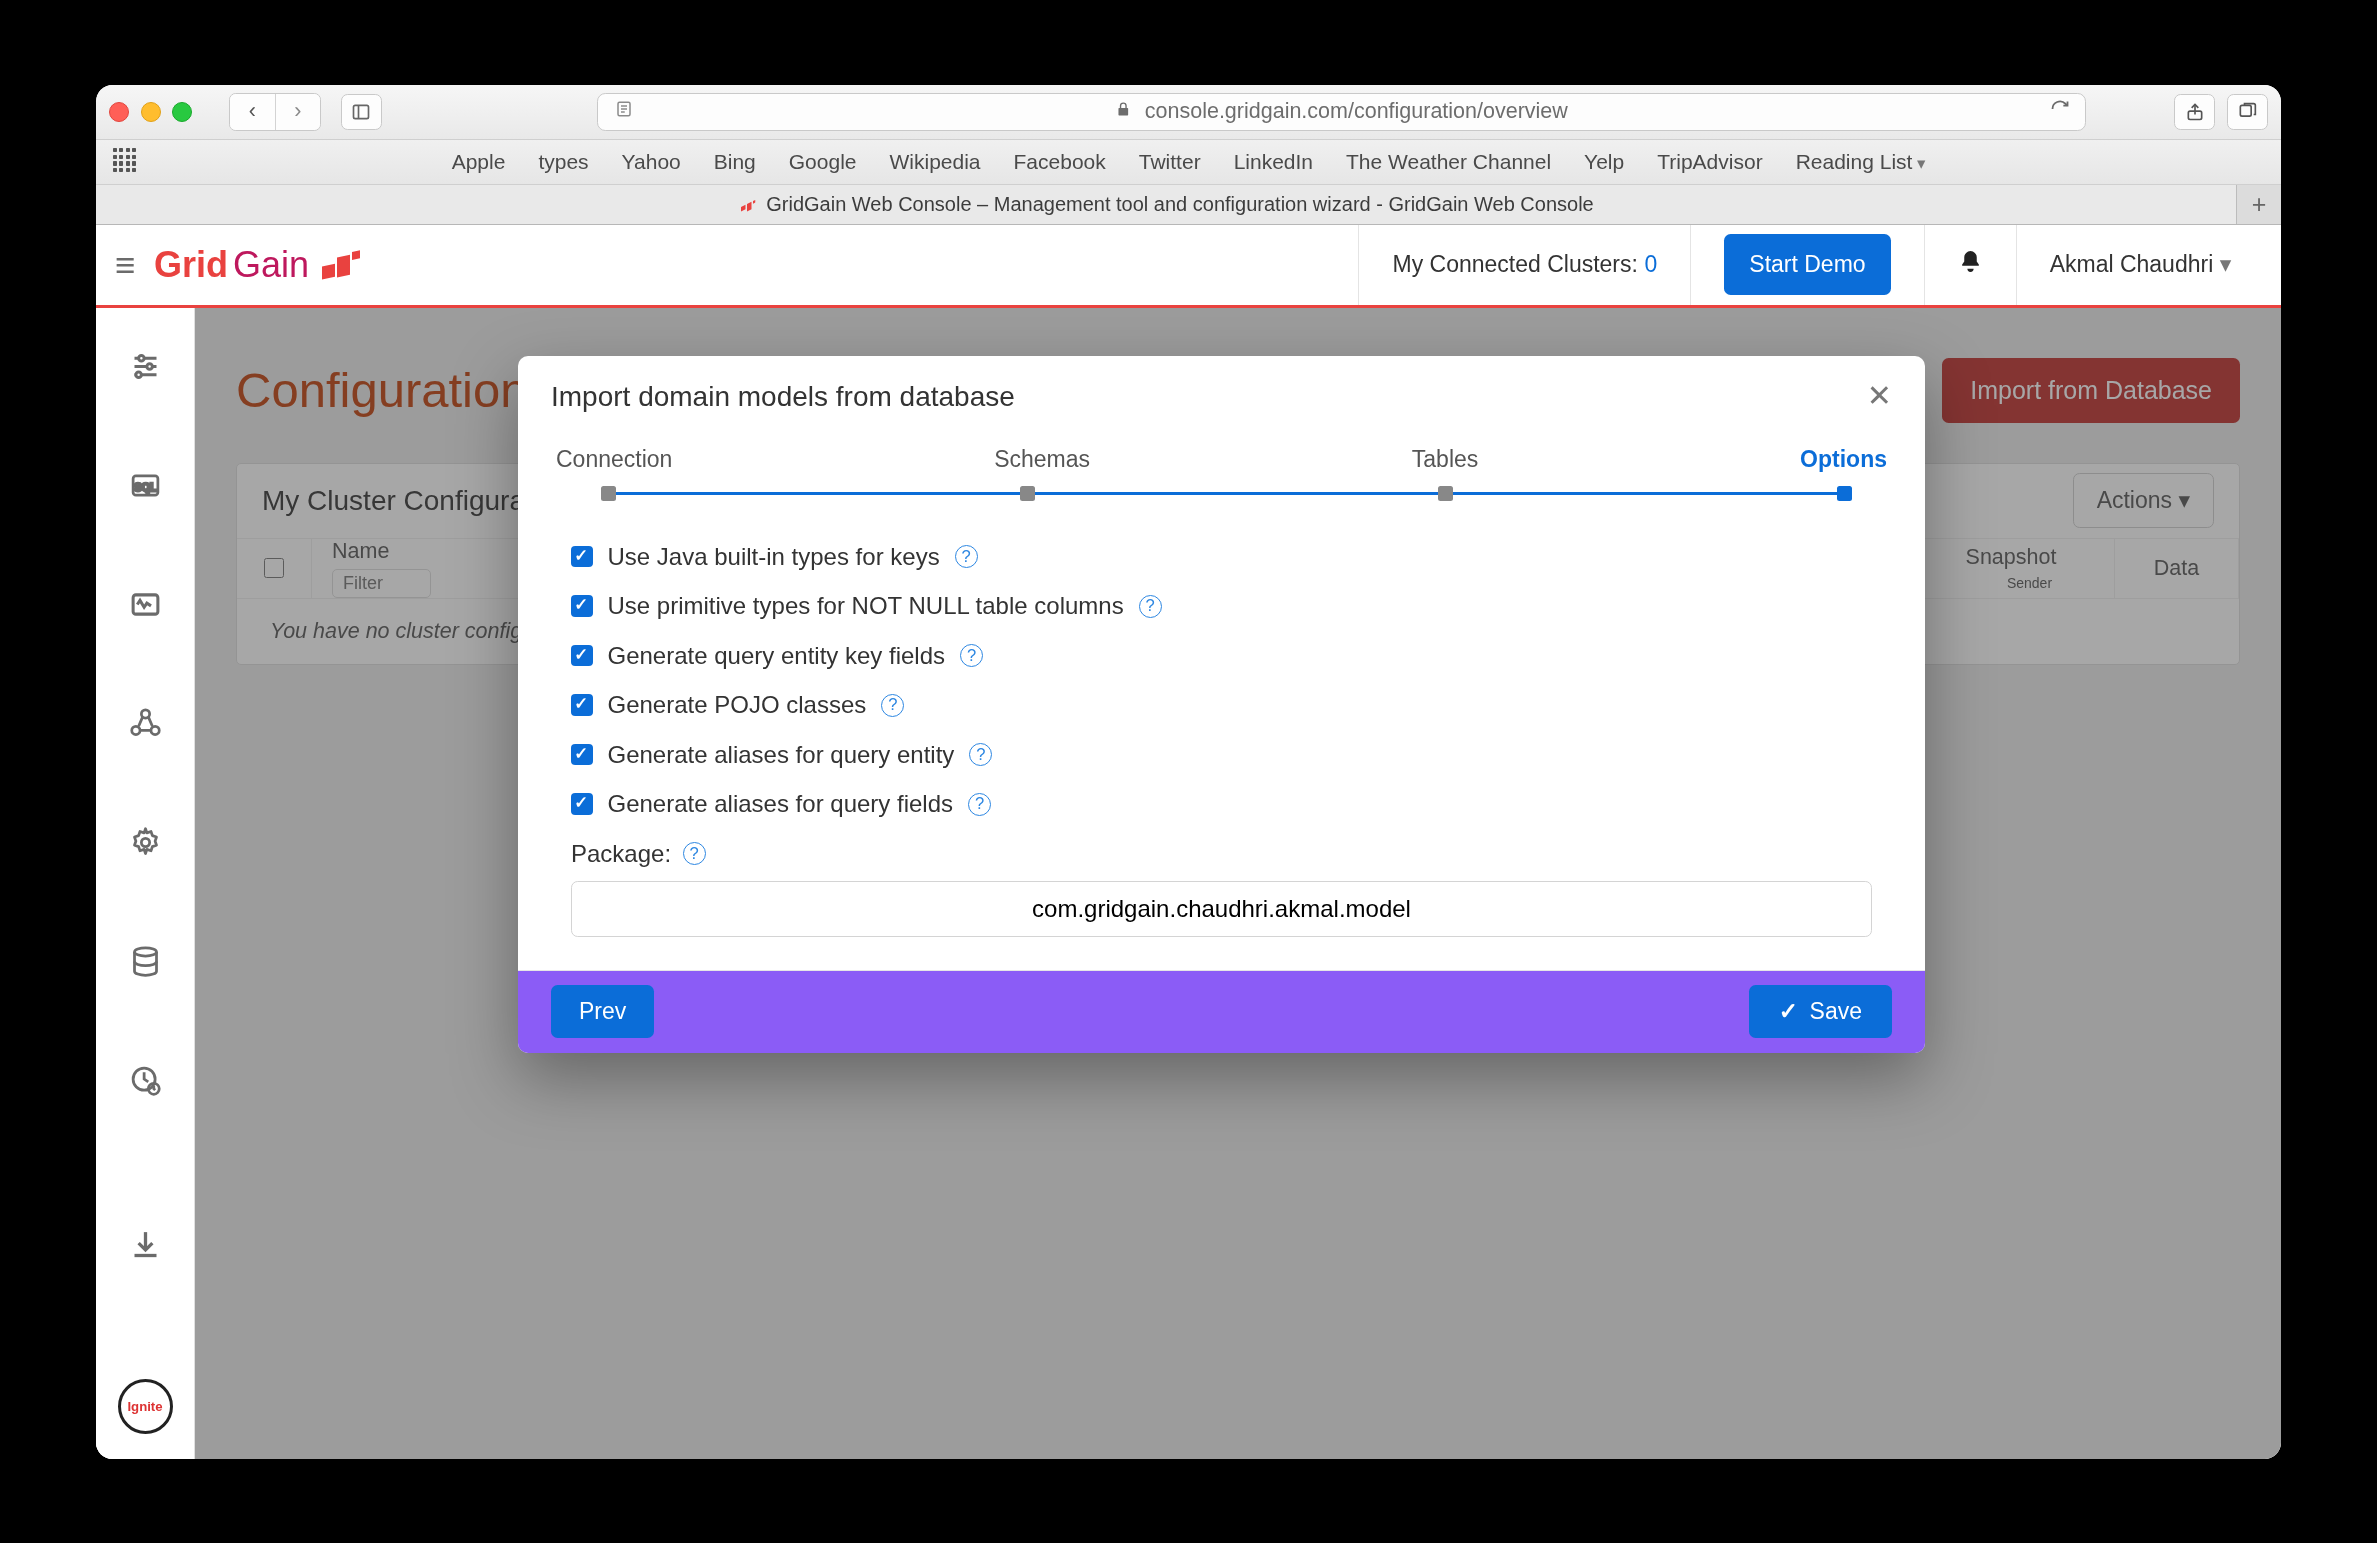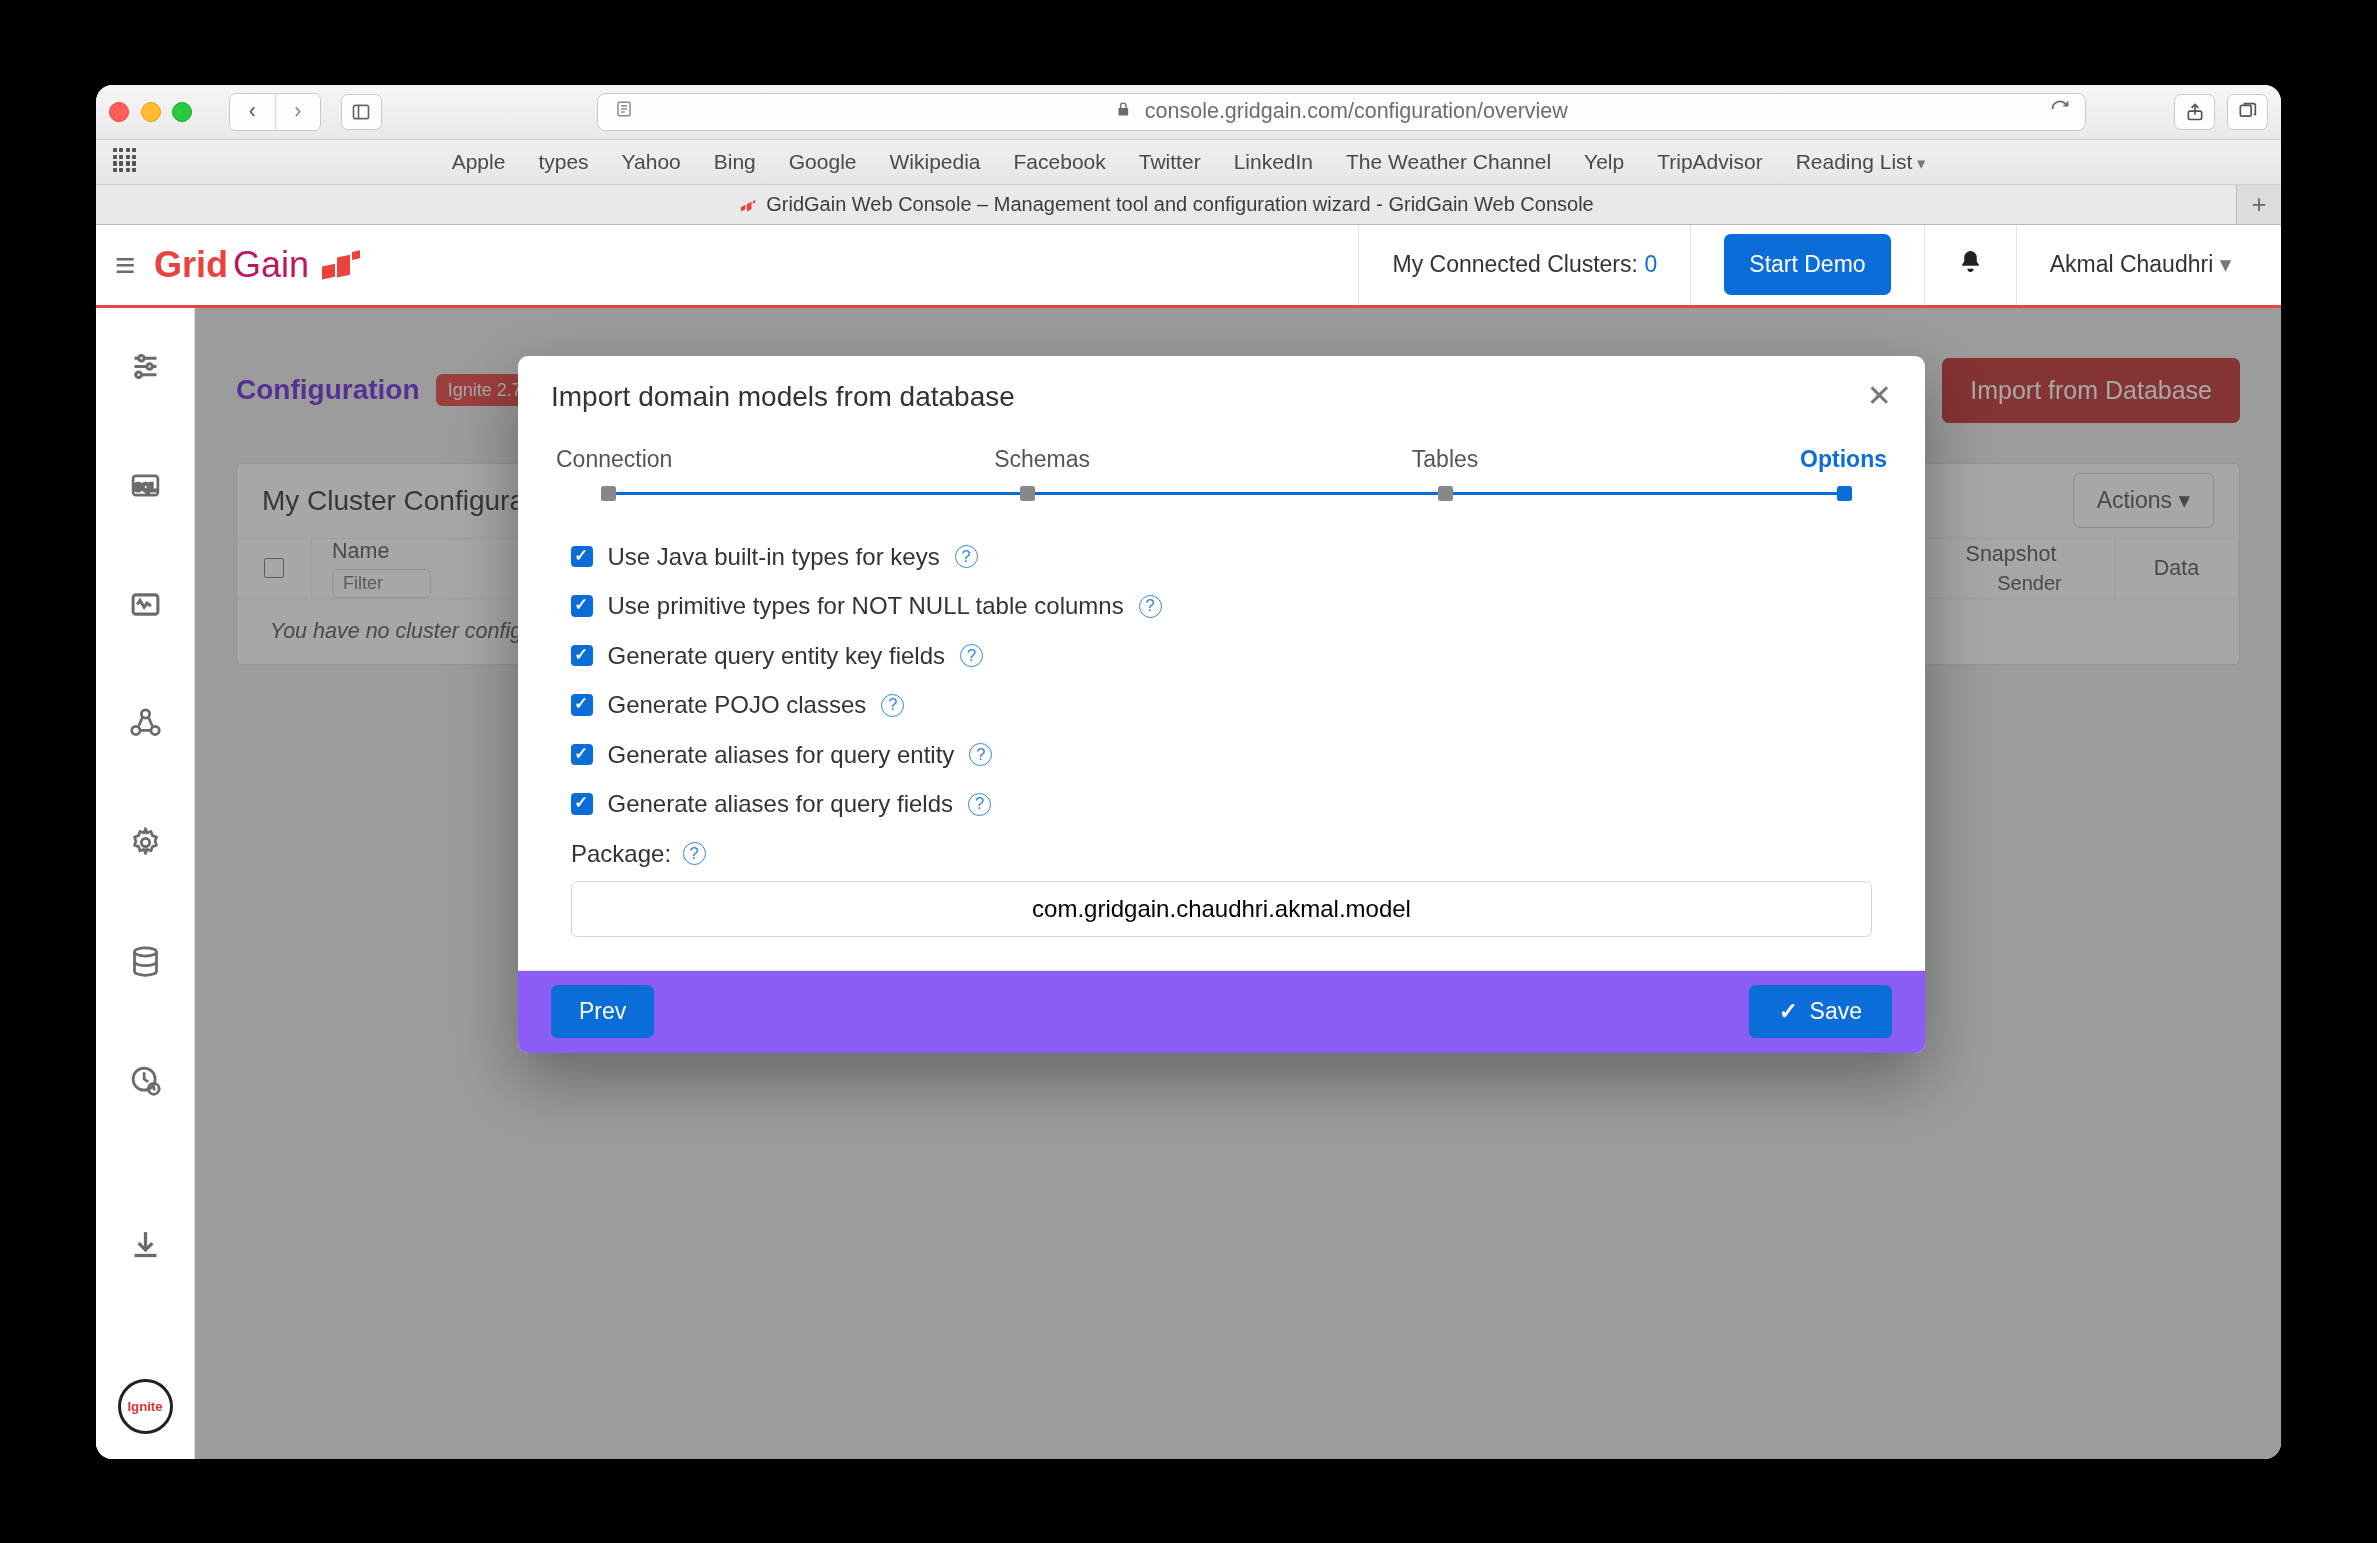--- a/index.html
+++ b/index.html
@@ -56,21 +56,21 @@
   .app-body{flex:1;display:flex;position:relative;background:#ececec;}
   .sidebar{width:99px;background:#fff;border-right:0.8px solid #e0e0e0;display:flex;flex-direction:column;align-items:center;padding-top:41px;gap:83px;position:relative;z-index:60;}
   .sidebar .sicon{width:36px;height:36px;color:#6b6b6b;display:flex;align-items:center;justify-content:center;}
   .sidebar .sicon svg{width:33px;height:33px;}
   .sidebar .sicon.download{margin-top:auto;margin-bottom:33px;}
   .badge-cert{width:55px;height:55px;border-radius:50%;background:#fff;border:3.3px solid #222;margin-bottom:25px;display:flex;align-items:center;justify-content:center;font-size:13.2px;color:#d33;}
   .content{flex:1;position:relative;padding:50px 41px;overflow:hidden;}
   .overlay{position:absolute;inset:0;background:rgba(60,60,60,0.45);z-index:40;}
   .page-bg{position:relative;z-index:10;}
   .page-title-row{display:flex;align-items:center;gap:16.6px;margin-bottom:40px;}
-  .page-title{font-size:28px;color:#6d28d9;font-weight:700;}
+  .page-title{font-size:49px;color:#c2410c;font-weight:400;}
   .ignite-pill{background:#e9423f;color:#fff;font-size:18px;border-radius:6.6px;padding:5px 15px 5px 11.6px;font-weight:500;display:flex;align-items:center;gap:5px;}
   .help-dot{width:25px;height:25px;border-radius:50%;border:1.7px solid #999;color:#999;font-size:16.6px;display:flex;align-items:center;justify-content:center;}
   .page-actions{margin-left:auto;display:flex;gap:20px;}
   .btn-red{background:#bf2e2b;color:#fff;border:none;border-radius:6.6px;font-size:25px;padding:18px 28px;font-weight:500;}
   .panel{background:#fff;border:0.8px solid #ddd;border-radius:5px;min-height:199px;}
   .panel-header{display:flex;align-items:center;height:75px;padding:0 25px;border-bottom:0.8px solid #eee;}
   .panel-header h2{font-size:28px;font-weight:400;color:#333;}
   .actions-btn{margin-left:auto;border:0.8px solid #d0d0d0;border-radius:6.6px;padding:13.2px 23px;font-size:23px;color:#555;background:#fff;}
   .table-head{display:flex;border-bottom:0.8px solid #eee;height:60px;align-items:stretch;}
   .th{border-right:0.8px solid #eee;padding:0 20px;display:flex;flex-direction:column;justify-content:center;color:#555;font-size:21.5px;gap:5px;}
@@ -334,21 +334,21 @@
           <div class="table-head">
             <div class="th chk">
                 <input type="checkbox" style="appearance: auto; width: 20px; height: 20px;">
               </div>
             <div class="th name">
               <span>Name</span>
               <input class="filter-input" placeholder="Filter" style="">
             </div>
             <div class="th snap">
               <span>Snapshot</span>
-              <span style="font-size:20px;margin-left:37px;">Sender</span>
+              <span style="font-size:14px;margin-left:37px;">Sender</span>
             </div>
             <div class="th data">
                 <span>Data</span>
               </div>
           </div>
           <div class="empty">You have no cluster configurations.</div>
         </div>
       </div>
       <div class="overlay"></div>
 

